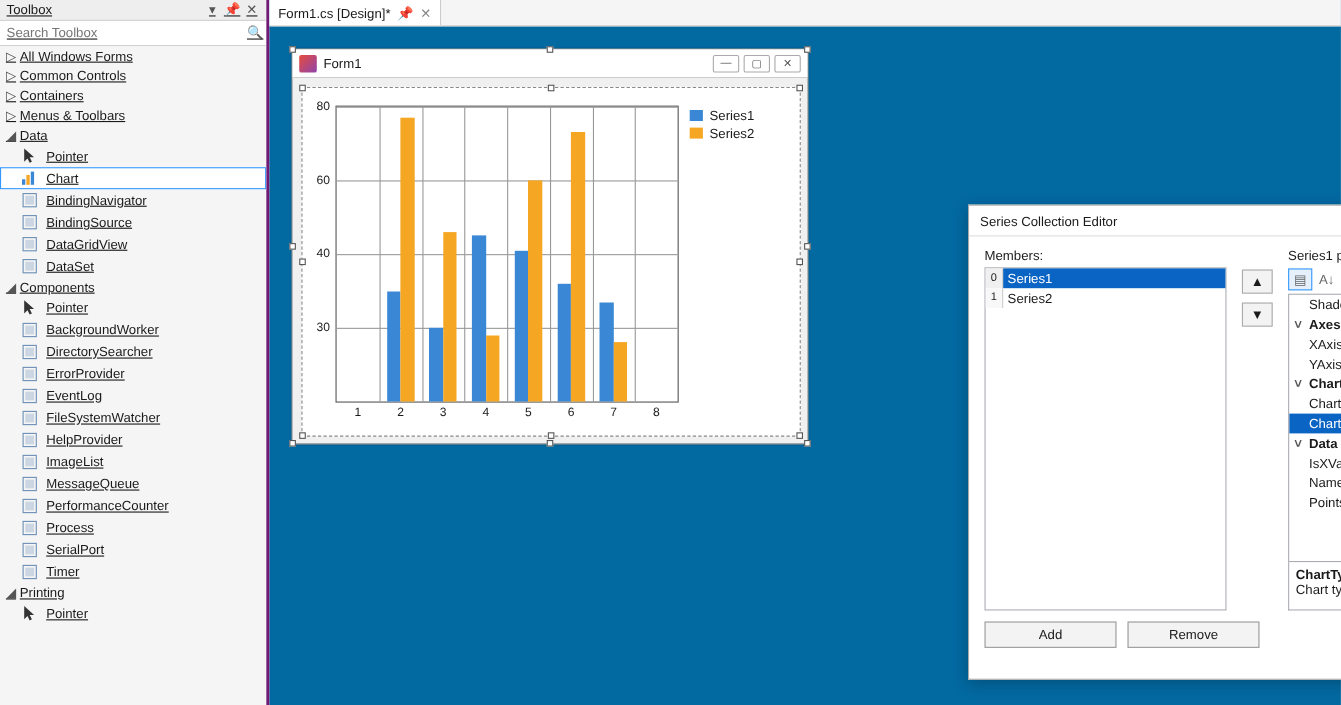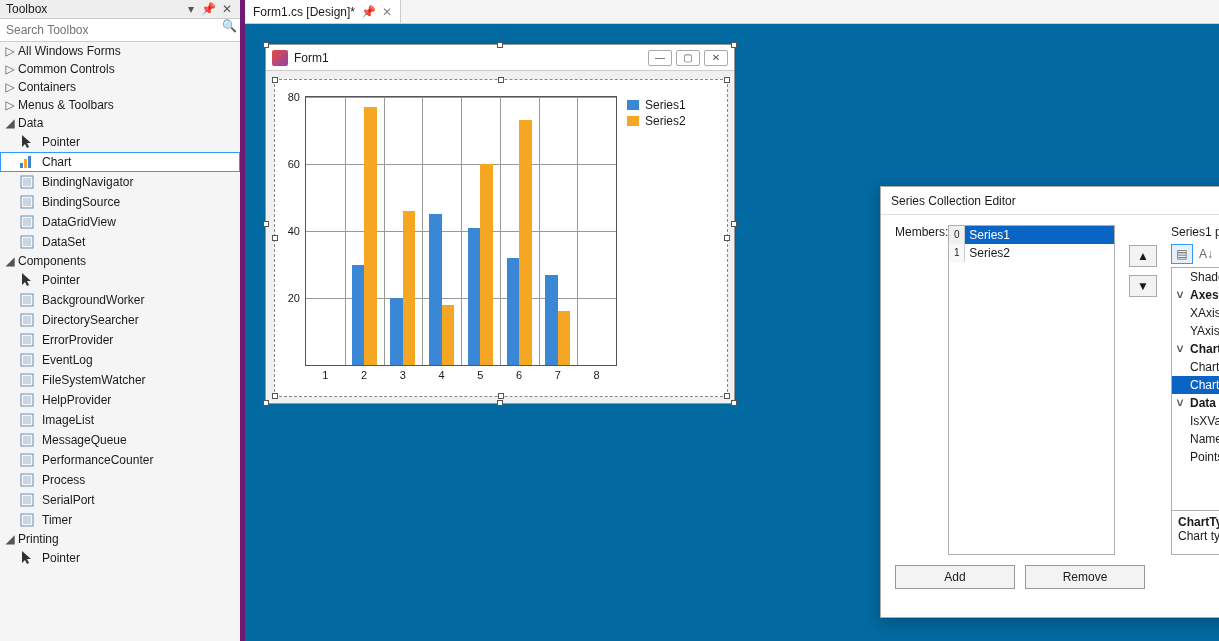--- a/index.html
+++ b/index.html
@@ -1,23 +1,23 @@
 <!DOCTYPE html>
 <html><head>
 <meta charset="utf-8">
 <style>
   * { box-sizing: border-box; font-family: "Segoe UI", sans-serif; font-size: 12px; }
   html,body { margin:0; padding:0; width:1219px; height:641px; background:#fff; overflow:hidden; color:#1a1a1a; }
   .root { display:flex; width:100%; height:100%; }
   
-  .toolbox { width:245px; border-right:5px solid #701a75; display:flex; flex-direction:column; background:#f5f5f5;}
+  .toolbox { width:245px; border-right:3px solid #701a75; display:flex; flex-direction:column; background:#f5f5f5;text-decoration:underline;}
   .toolbox-header { display:flex; align-items:center; padding:2px 6px; background:#eee; border-bottom:1px solid #ccc; font-weight:400;}
   .toolbox-header .spacer{flex:1;}
   .toolbox-header .hicon{width:14px;height:14px;display:flex;align-items:center;justify-content:center;margin-left:4px;color:#555;}
-  .search-row{display:flex;align-items:flex-start;border-bottom:1px solid #ccc;background:#fff;}
+  .search-row{display:flex;align-items:center;border-bottom:1px solid #ccc;background:#fff;}
   .search-row input{flex:1;border:none;padding:4px 6px;outline:none;color:#888;background:transparent;}
   .search-row .sicon{width:20px;text-align:center;color:#777;}
   .tool-list{flex:1;overflow:auto;background:#f5f5f5;}
   .tcat{display:flex;align-items:center;padding:2px 4px;cursor:default;}
   .tcat .tri{width:12px;text-align:center;color:#555;}
   .tcat span.lbl{margin-left:2px;}
   .titem{display:flex;align-items:center;padding:2px 4px 2px 18px;cursor:default;}
   .titem.sel{background:#fff;border:1px solid #3399ff;padding:1px 3px 1px 17px;}
   .titem .ticon{width:18px;height:16px;display:flex;align-items:center;justify-content:center;margin-right:6px;}
   .titem .ticon svg{width:16px;height:16px;}
@@ -44,21 +44,21 @@
   .bar.s1{background:#3a87d6;}
   .bar.s2{background:#f5a623;}
   .legend{position:absolute;top:18px;right:10px;width:90px;}
   .legend-row{display:flex;align-items:center;gap:6px;margin-bottom:2px;font-size:11px;}
   .legend-sw{width:12px;height:10px;}
   
   .dialog{position:absolute;left:635px;top:186px;width:564px;height:432px;background:#fff;border:1px solid #aaa;box-shadow:0 4px 14px rgba(0,0,0,.25);}
   .dialog-title{height:28px;display:flex;align-items:center;padding:0 10px;border-bottom:1px solid #ddd;}
   .dialog-title .spacer{flex:1;}
   .dialog-body{display:flex;gap:14px;padding:10px 14px 0 14px;height:340px;}
-  .members-col{flex:1;display:flex;flex-direction:row;}
+  .members-col{flex:1;display:flex;flex-direction:column;}
   .memh{margin-bottom:4px;}
   .members-list{flex:1;border:1px solid #abadb3;background:#fff;}
   .memrow{display:flex;align-items:stretch;height:18px;}
   .memrow .idx{width:16px;border-right:1px solid #ccc;text-align:center;background:#f0f0f0;font-size:10px;line-height:18px;}
   .memrow .mlbl{flex:1;padding:0 4px;line-height:18px;}
   .memrow.sel .mlbl{background:#0a64c4;color:#fff;}
   .members-list .memrow.nosel .idx{background:#f8f8f8;}
   .updown{width:28px;display:flex;flex-direction:column;gap:8px;margin-top:20px;}
   .udbtn{width:28px;height:22px;border:1px solid #aaa;background:#f3f3f3;display:flex;align-items:center;justify-content:center;}
   .props-col{width:258px;display:flex;flex-direction:column;}
@@ -347,21 +347,21 @@
 
           <div class="chart-inner" id="chart-inner">
               <div class="grid-line-v" style="left: 12.5%;"></div>
               <div class="grid-line-v" style="left: 25%;"></div>
               <div class="grid-line-v" style="left: 37.5%;"></div>
               <div class="grid-line-v" style="left: 50%;"></div>
               <div class="grid-line-v" style="left: 62.5%;"></div>
               <div class="grid-line-v" style="left: 75%;"></div>
               <div class="grid-line-v" style="left: 87.5%;"></div>
               <div class="grid-line-h" style="top: 75%;"></div>
-              <div class="ytick" style="top: 75%;">20</div>
+              <div class="ytick" style="top: 75%;">30</div>
               <div class="grid-line-h" style="top: 50%;"></div>
               <div class="ytick" style="top: 50%;">40</div>
               <div class="grid-line-h" style="top: 25%;"></div>
               <div class="ytick" style="top: 25%;">60</div>
               <div class="grid-line-h" style="top: 0%;"></div>
               <div class="ytick" style="top: 0%; text-align: right;">80</div>
               <div class="xtick" style="left: 6.25%;">1</div>
               <div class="xtick" style="left: 18.75%;">2</div>
               <div class="xtick" style="left: 31.25%;">3</div>
               <div class="xtick" style="left: 43.75%;">4</div>

